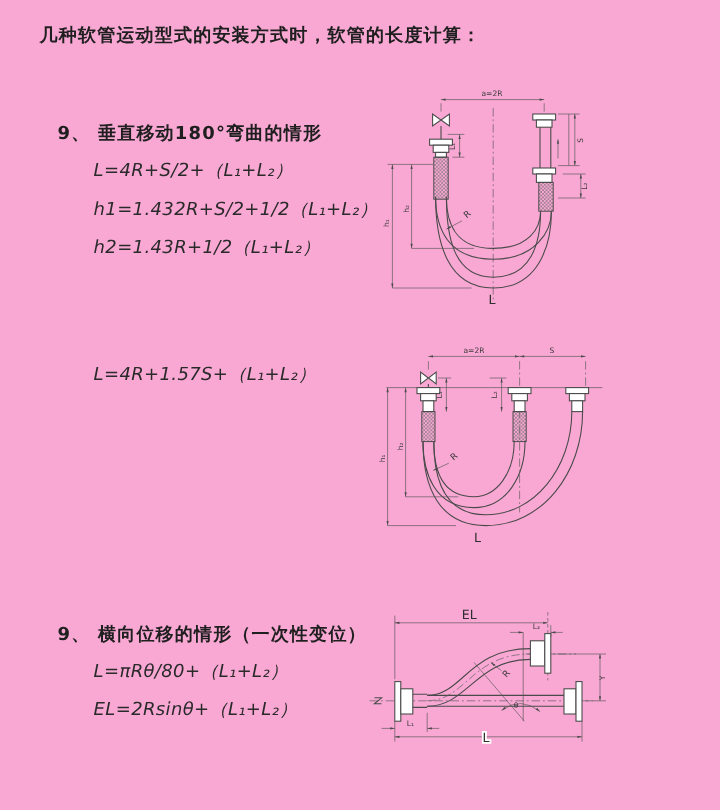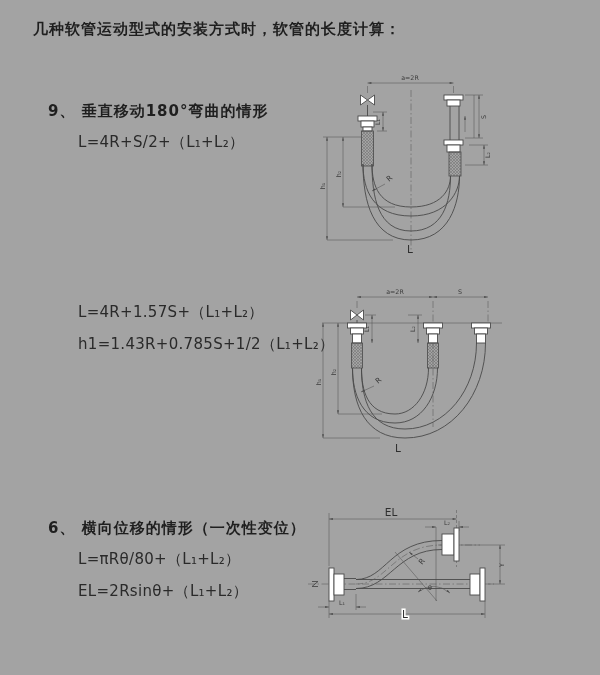--- a/index.html
+++ b/index.html
@@ -1,28 +1,28 @@
 <!DOCTYPE html>
 <html><head>
 <meta charset="utf-8">
 <style>
   html,body{margin:0;padding:0;background:#e8e8e8;}
   .page{
-    position:relative;width:600px;height:675px;background:#a3a3a3;
+    position:relative;width:600px;height:675px;background:#f9a8d4;
     font-family:"DejaVu Sans","Liberation Sans",sans-serif;
     color:#262626;overflow:hidden;
   }
   .title{
     position:absolute;left:33px;top:20px;font-size:15px;font-weight:bold;
     letter-spacing:1px;color:#1f1f1f;
   }
   .section{position:absolute;left:48px;}
   .sec-heading{font-size:15px;font-weight:600;letter-spacing:1px;color:#1f1f1f;margin:0 0 11px 0;}
   .formulas{list-style:none;margin:0;padding:0 0 0 30px;}
-  .formulas li{font-size:15px;letter-spacing:.3px;color:#2a2a2a;margin:0 0 12px 0;line-height:20px;white-space:nowrap;}
+  .formulas li{font-size:15px;letter-spacing:.3px;color:#2a2a2a;margin:0 0 12px 0;line-height:20px;white-space:nowrap;font-style:italic;}
   .diag{position:absolute;}
   svg text{font-family:"DejaVu Sans","Liberation Sans",sans-serif;fill:#3a3a3a;}
   .dim{font-size:6.3px;}
   .dimbig{font-size:10.5px;fill:#2e2e2e;}
   .rlbl{font-size:7.5px;}
   .geo{stroke:#4a4a4a;stroke-width:.9;fill:none;}
   .geof{stroke:#4a4a4a;stroke-width:.9;fill:#ffffff;}
   .dl{stroke:#555555;stroke-width:.55;fill:none;}
   .cl{stroke:#5a5a5a;stroke-width:.55;fill:none;stroke-dasharray:7 2.5 1.5 2.5;}
   .dash{stroke:#5a5a5a;stroke-width:.55;fill:none;stroke-dasharray:3 2;}
@@ -31,32 +31,33 @@
 <body>
 
 <div class="page">
 
   <div class="title">几种软管运动型式的安装方式时，软管的长度计算：</div>
 
   <div class="section" style="top:102px;">
     <div class="sec-heading">9、 垂直移动180°弯曲的情形</div>
     <ul class="formulas">
       <li>L=4R+S/2+（L₁+L₂）</li>
+      <li>h1=1.432R+S/2+1/2（L₁+L₂）</li>
+      <li>h2=1.43R+1/2（L₁+L₂）</li>
     </ul>
   </div>
 
   <div class="section" style="top:302px;">
     <ul class="formulas">
       <li>L=4R+1.57S+（L₁+L₂）</li>
-      <li>h1=1.43R+0.785S+1/2（L₁+L₂）</li>
     </ul>
   </div>
 
   <div class="section" style="top:519px;">
-    <div class="sec-heading">6、 横向位移的情形（一次性变位）</div>
+    <div class="sec-heading">9、 横向位移的情形（一次性变位）</div>
     <ul class="formulas">
       <li>L=πRθ/80+（L₁+L₂）</li>
       <li>EL=2Rsinθ+（L₁+L₂）</li>
     </ul>
   </div>
 
   <svg class="diag" style="left:313px;top:64px;" width="190" height="196" viewBox="0 0 190 196">
     <defs>
       <marker id="a1" viewBox="0 0 8 4" refX="7.5" refY="2" markerWidth="8" markerHeight="4" orient="auto-start-reverse">
         <path d="M0.5,0.3 L7.5,2 L0.5,3.7 Z" fill="#4a4a4a"></path>

